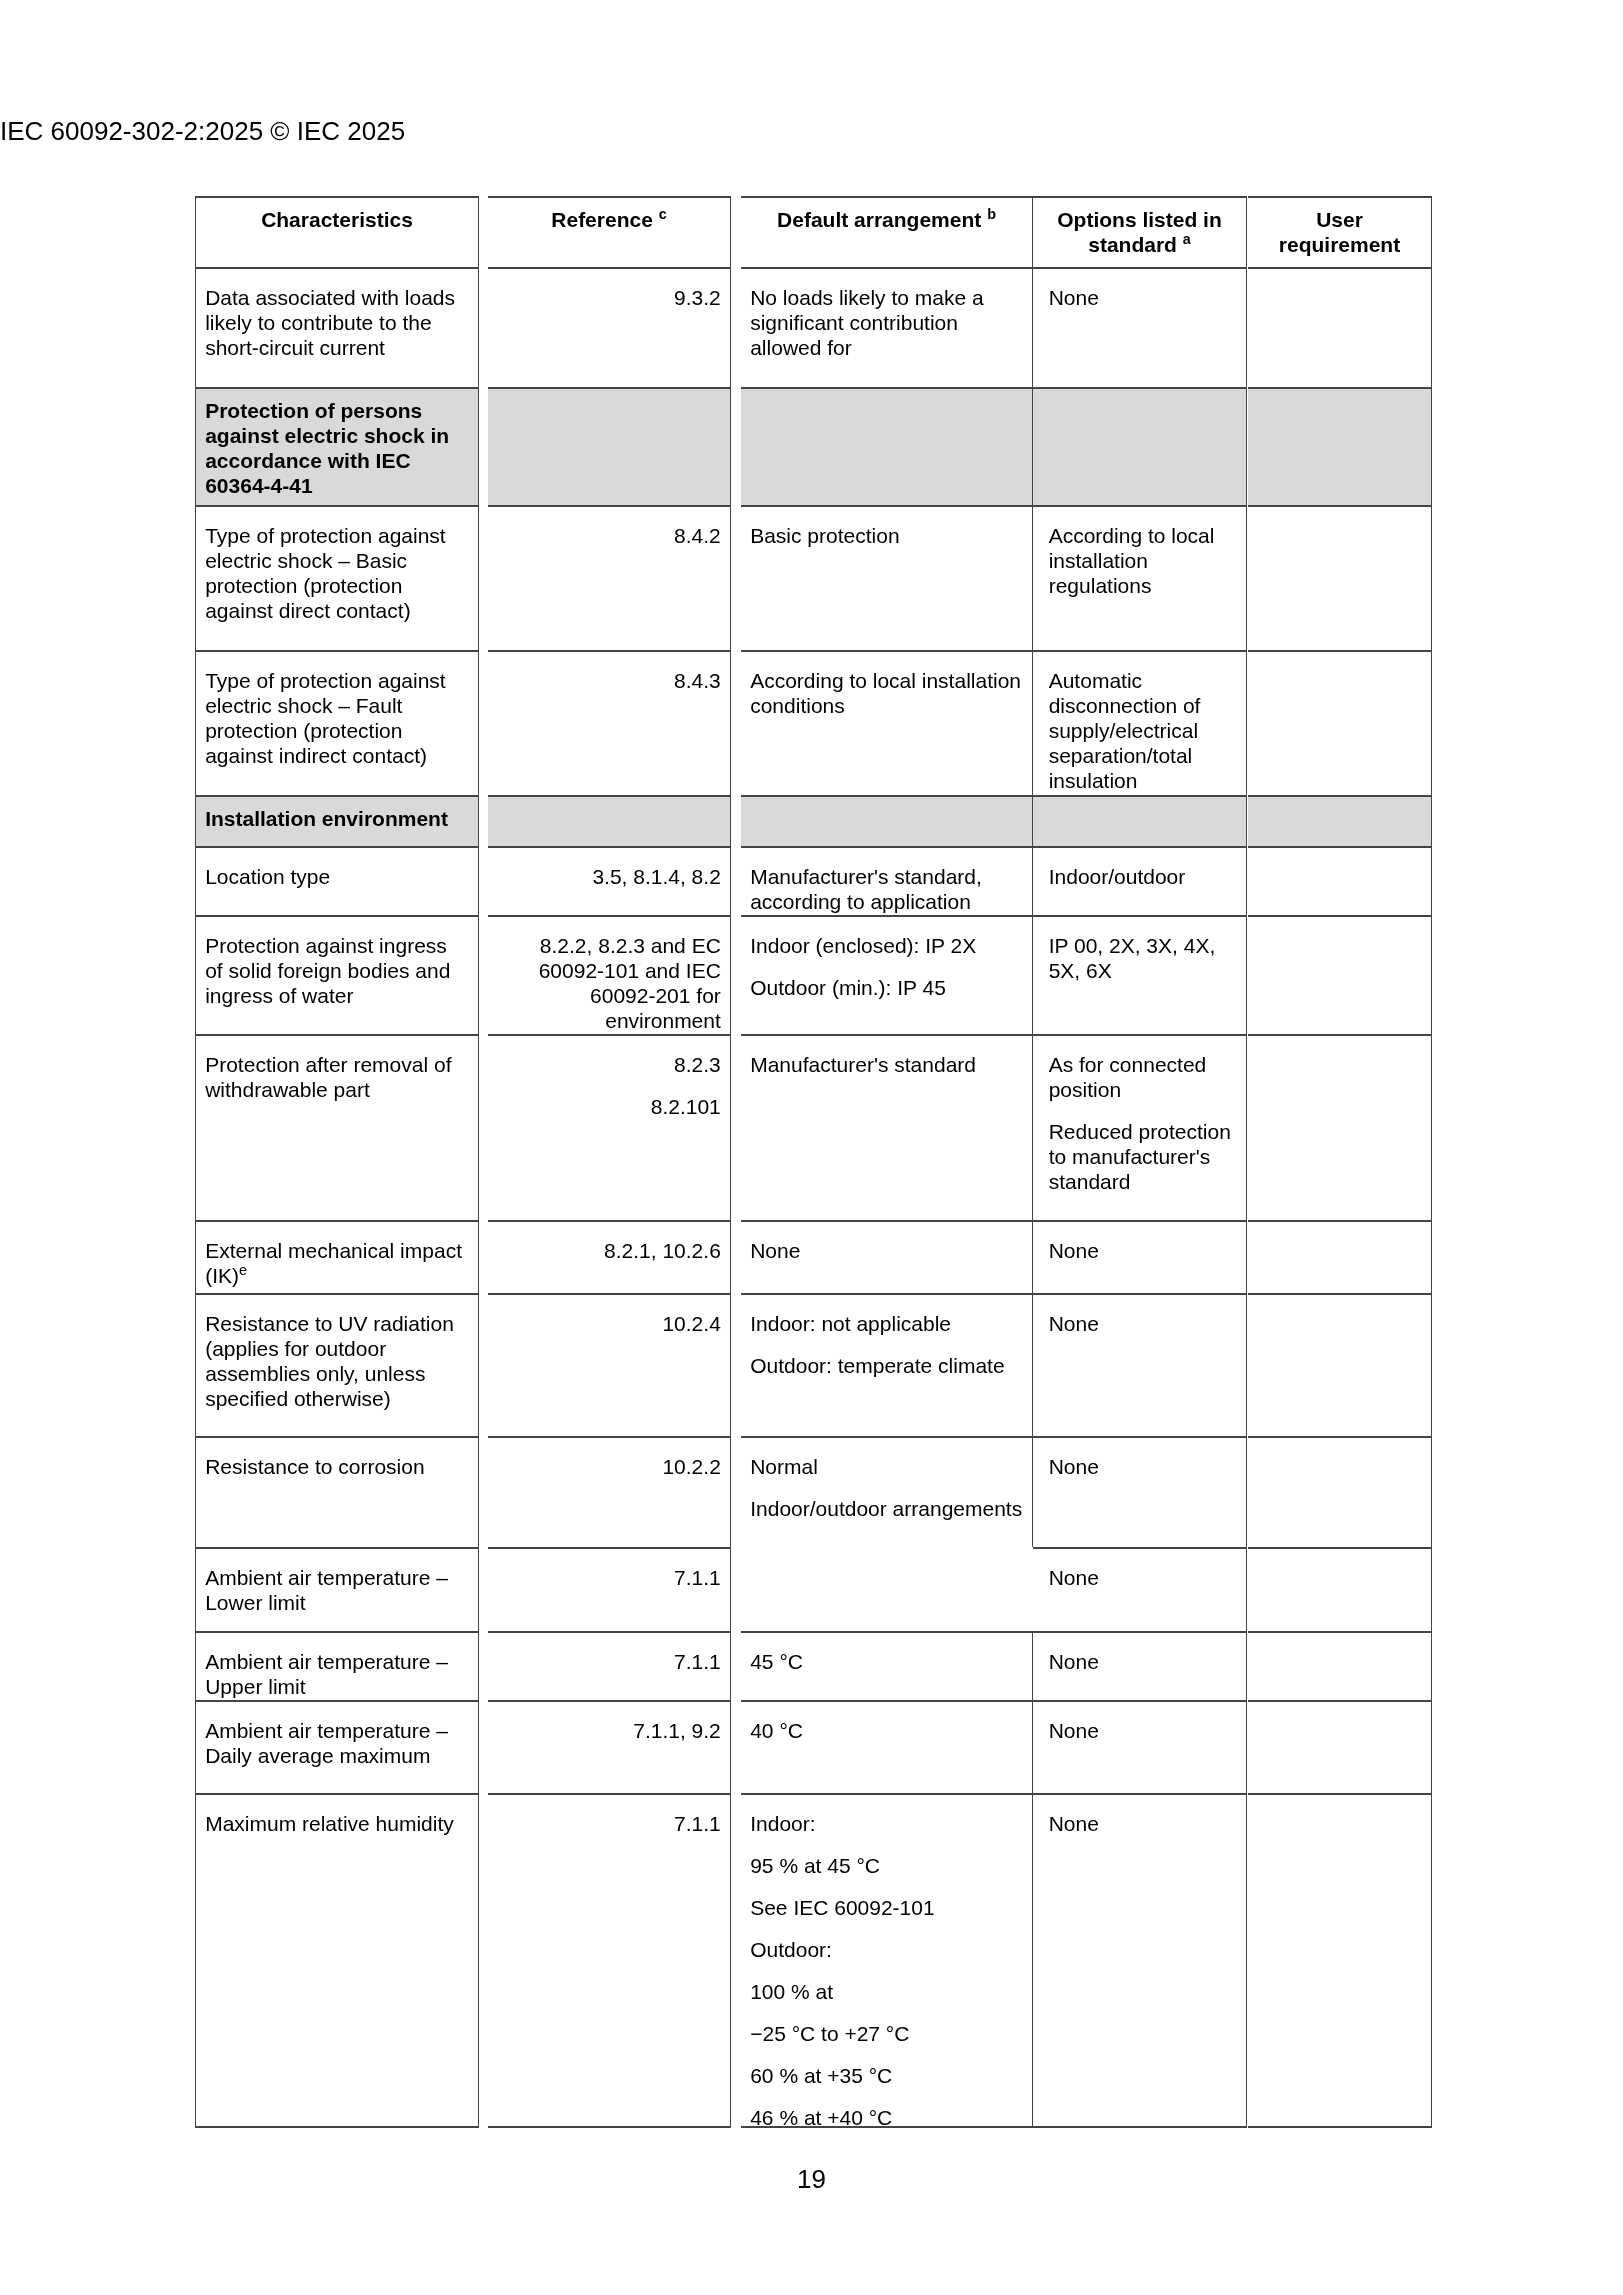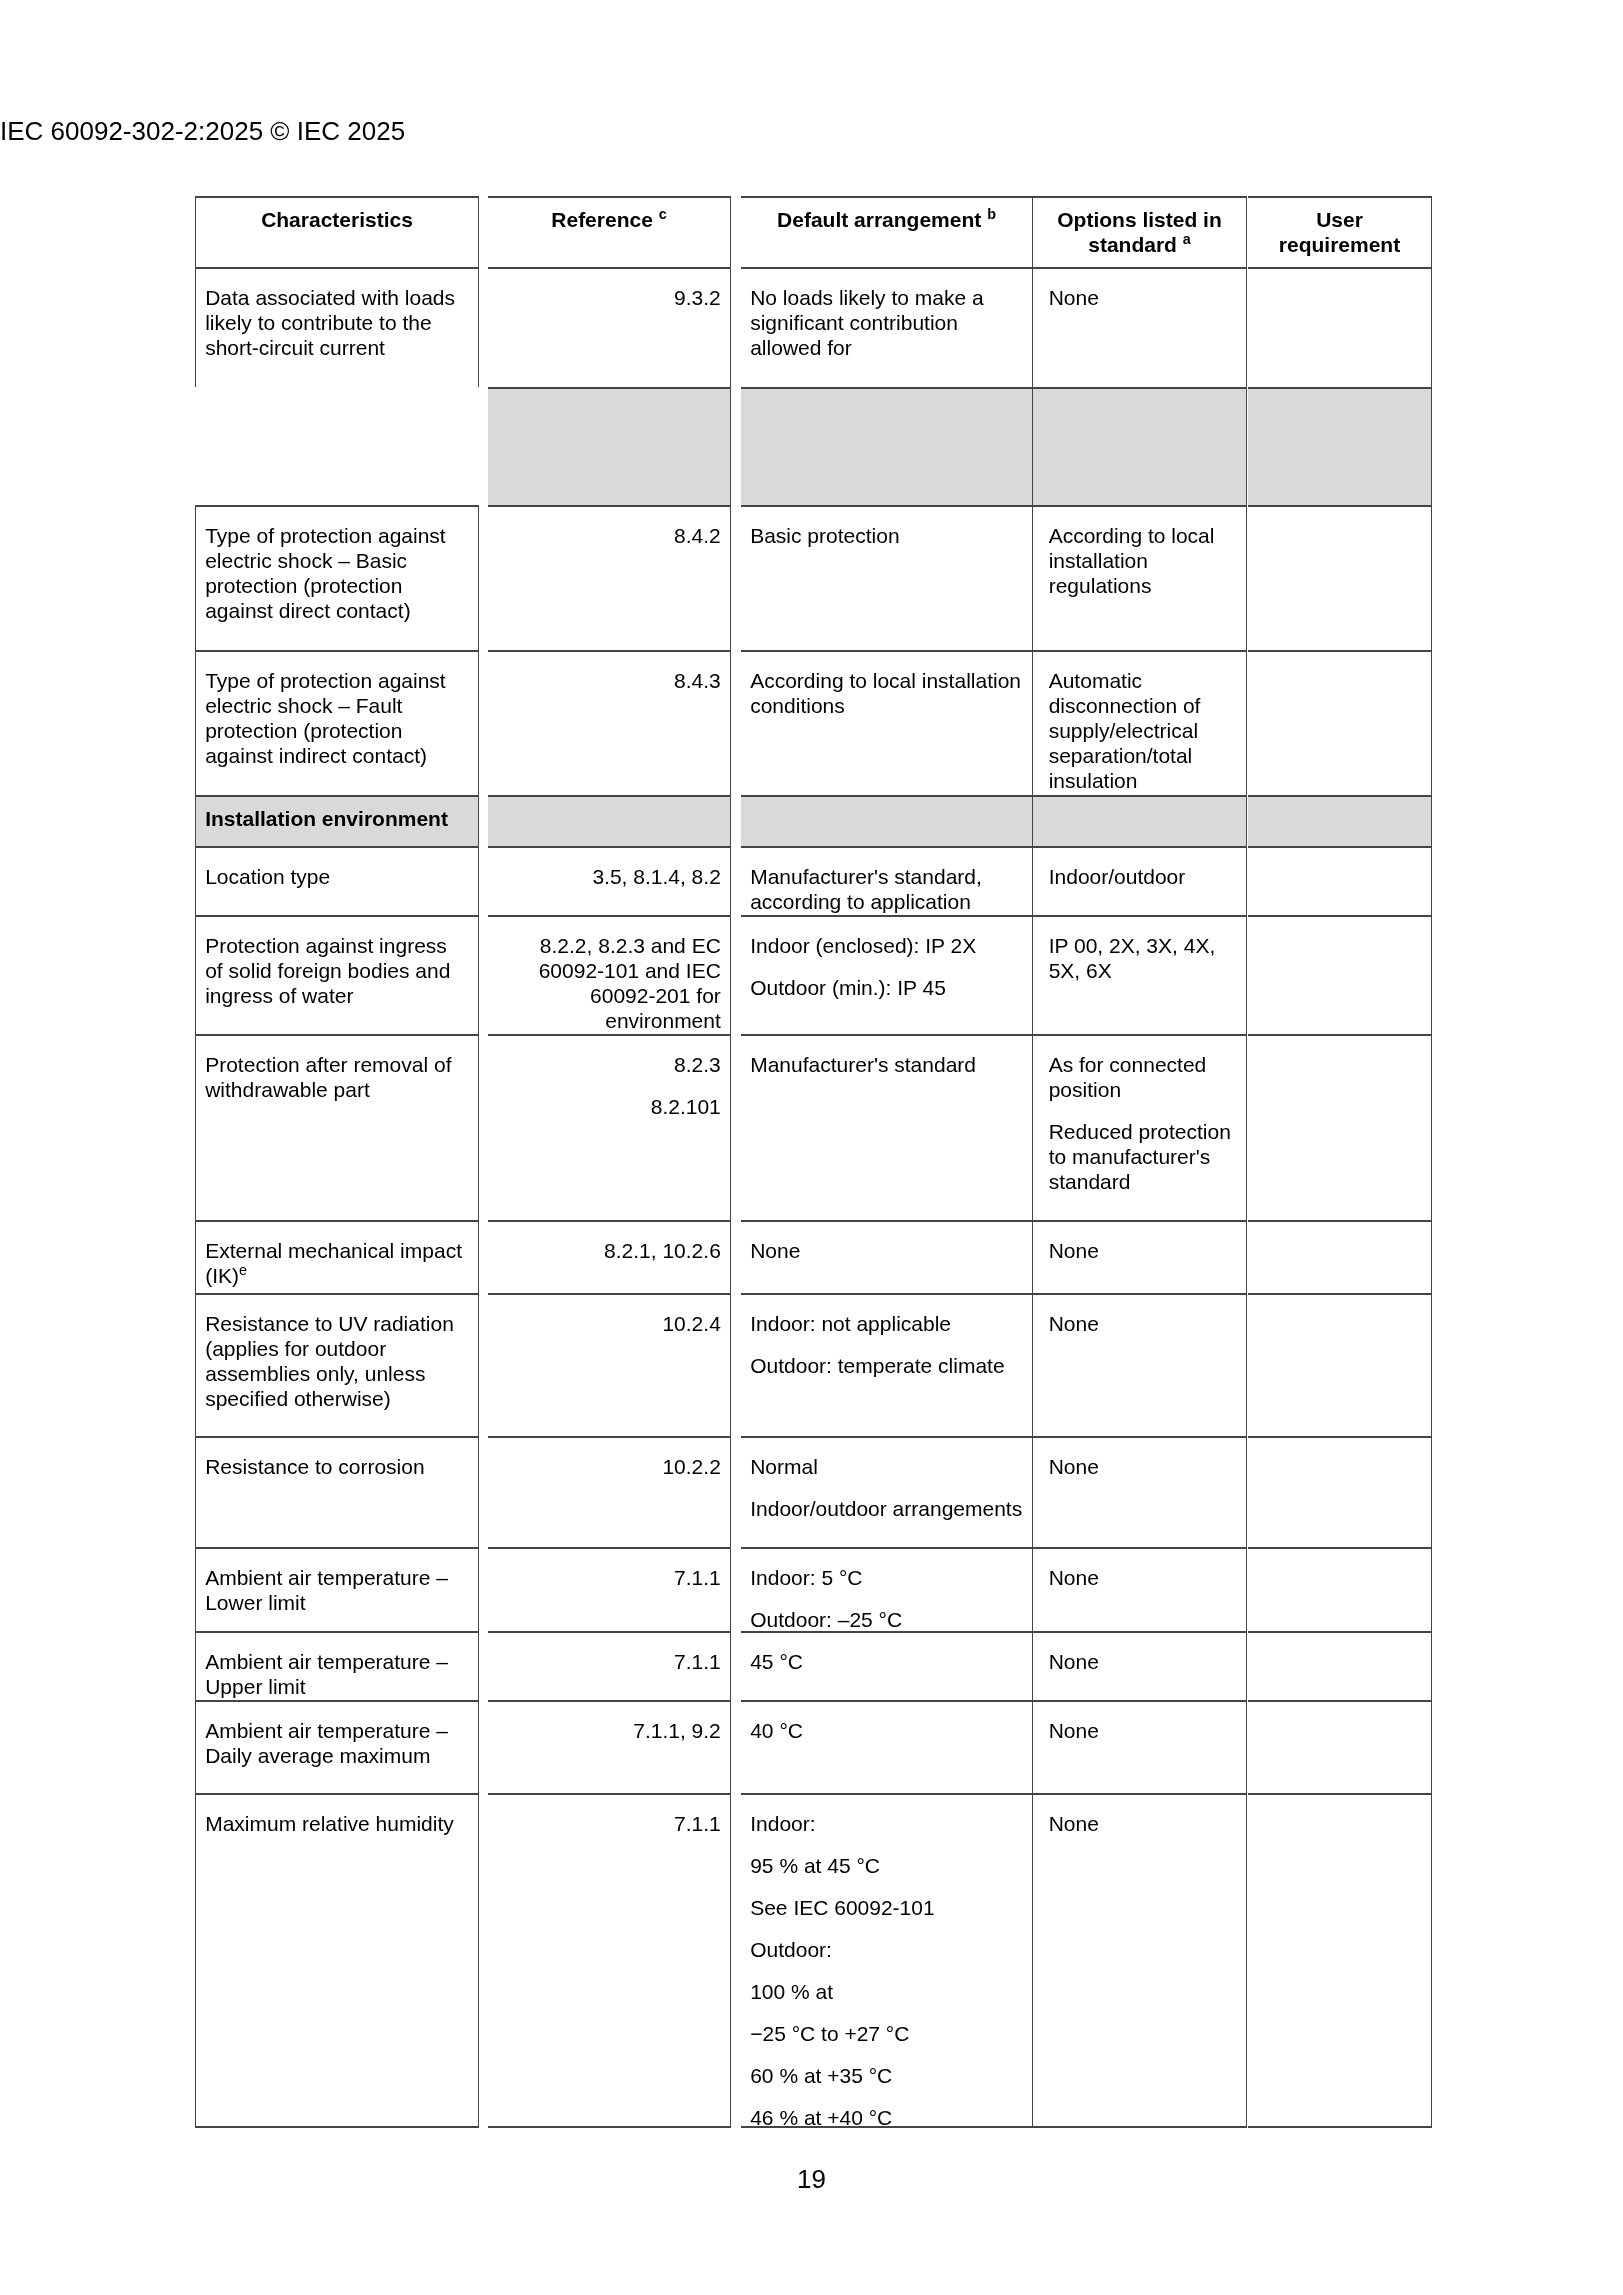--- a/index.html
+++ b/index.html
@@ -51,20 +51,21 @@
     <div class="cell c3">
         <span class="para">No loads likely to make a significant contribution allowed for</span>
       </div>
     <div class="cell c4">
         <span class="para">None</span>
       </div>
     <div class="cell c5"></div>
   </div>
 
   <div class="row section" style="height:118px">
+    <div class="cell c1">Protection of persons against electric shock in accordance with IEC 60364-4-41</div>
     <div class="cell c2"></div>
     <div class="cell c3"></div>
     <div class="cell c4"></div>
     <div class="cell c5"></div>
   </div>
 
   <div class="row" style="height:145px">
     <div class="cell c1">Type of protection against electric shock – Basic protection (protection against direct contact)</div>
     <div class="cell c2">
         <span class="para">8.4.2</span>
@@ -186,24 +187,20 @@
     <div class="cell c4">
         <span class="para">None</span>
       </div>
     <div class="cell c5"></div>
   </div>
 
   <div class="row" style="height:84px">
     <div class="cell c1">Ambient air temperature – Lower limit</div>
     <div class="cell c2">
         <span class="para">7.1.1</span>
-      </div>
-    <div class="cell c3">
-        <span class="para">Indoor: 5 °C</span>
-        <span class="para">Outdoor: –25 °C</span>
       </div>
     <div class="cell c4">
         <span class="para">None</span>
       </div>
     <div class="cell c5"></div>
   </div>
 
   <div class="row" style="height:69px">
     <div class="cell c1">Ambient air temperature – Upper limit</div>
     <div class="cell c2">

